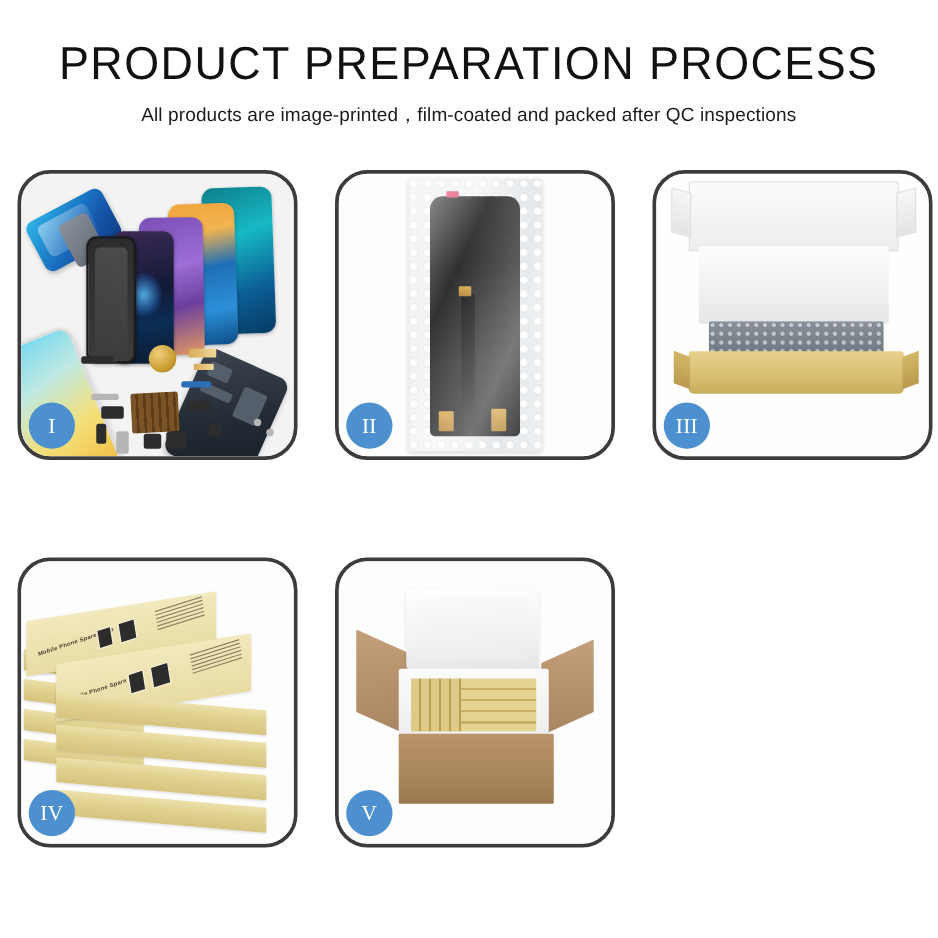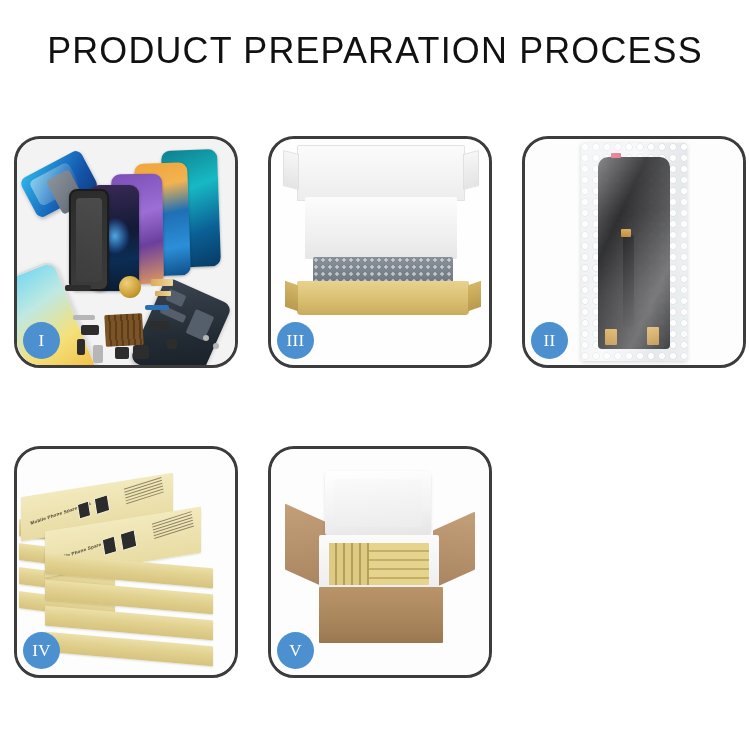--- a/index.html
+++ b/index.html
@@ -295,20 +295,21 @@
   }
   .cseam { position:absolute; background:rgba(120,95,62,.55); }
 </style>
 </head>
 <body>
 
 <div class="page">
 
   <div class="header">
     <div class="title">PRODUCT PREPARATION PROCESS</div>
+    <div class="subtitle">All products are image-printed，film-coated and packed after QC inspections</div>
   </div>
 
   <div class="grid">
 
     <div class="panel">
       <div class="photo p1">
         <div class="bluepart"></div>
         <div class="greyphone"></div>
         <div class="scr s5"></div>
         <div class="scr s4"></div>
@@ -335,45 +336,45 @@
         <span class="pt" style="left:116px;top:206px;width:16px;height:14px;border-radius:3px;"></span>
         <span class="pt lt" style="left:76px;top:206px;width:10px;height:18px;"></span>
         <span class="pt" style="left:150px;top:200px;width:10px;height:10px;"></span>
         <span class="pt lt" style="left:186px;top:196px;width:6px;height:6px;border-radius:50%;"></span>
         <span class="pt lt" style="left:196px;top:204px;width:6px;height:6px;border-radius:50%;"></span>
       </div>
       <div class="badge">I</div>
     </div>
 
     <div class="panel">
-      <div class="photo p3">
-        <div class="lidback"></div>
-        <div class="foamwhite"></div>
-        <div class="foamgrey"></div>
-        <div class="traybody"></div>
-      </div>
-      <div class="badge">III</div>
-    </div>
-
-    <div class="panel">
       <div class="photo p2">
         <div class="bag">
           <div class="inner"></div>
           <div class="pinkdot"></div>
           <div class="flexstrip"></div>
           <span class="gold" style="left:40px;top:86px;width:10px;height:8px;"></span>
           <span class="gold" style="left:24px;top:186px;width:12px;height:16px;"></span>
           <span class="gold" style="left:66px;top:184px;width:12px;height:18px;"></span>
           <div class="bubgloss"></div>
         </div>
       </div>
       <div class="badge">II</div>
     </div>
 
     <div class="panel">
+      <div class="photo p3">
+        <div class="lidback"></div>
+        <div class="foamwhite"></div>
+        <div class="foamgrey"></div>
+        <div class="traybody"></div>
+      </div>
+      <div class="badge">III</div>
+    </div>
+
+    <div class="panel">
       <div class="photo p4">
 
         <div class="stackbox" style="left:2px;top:76px;width:96px;height:17px;transform:skewY(7deg);"></div>
         <div class="stackbox" style="left:2px;top:100px;width:96px;height:17px;transform:skewY(7deg);"></div>
         <div class="stackbox" style="left:2px;top:124px;width:96px;height:17px;transform:skewY(7deg);"></div>
         <div class="stackbox" style="left:2px;top:148px;width:96px;height:17px;transform:skewY(7deg);"></div>
 
         <div class="stackbox top" style="left:4px;top:36px;width:152px;height:44px;transform:skewY(-9deg);">
           <span class="boxlabel" style="left:9px;top:20px;transform:rotate(-10deg);">Mobile Phone Spare Parts</span>
           <span class="boxthumb" style="left:57px;top:15px;width:12px;height:16px;transform:rotate(-9deg);"></span>

